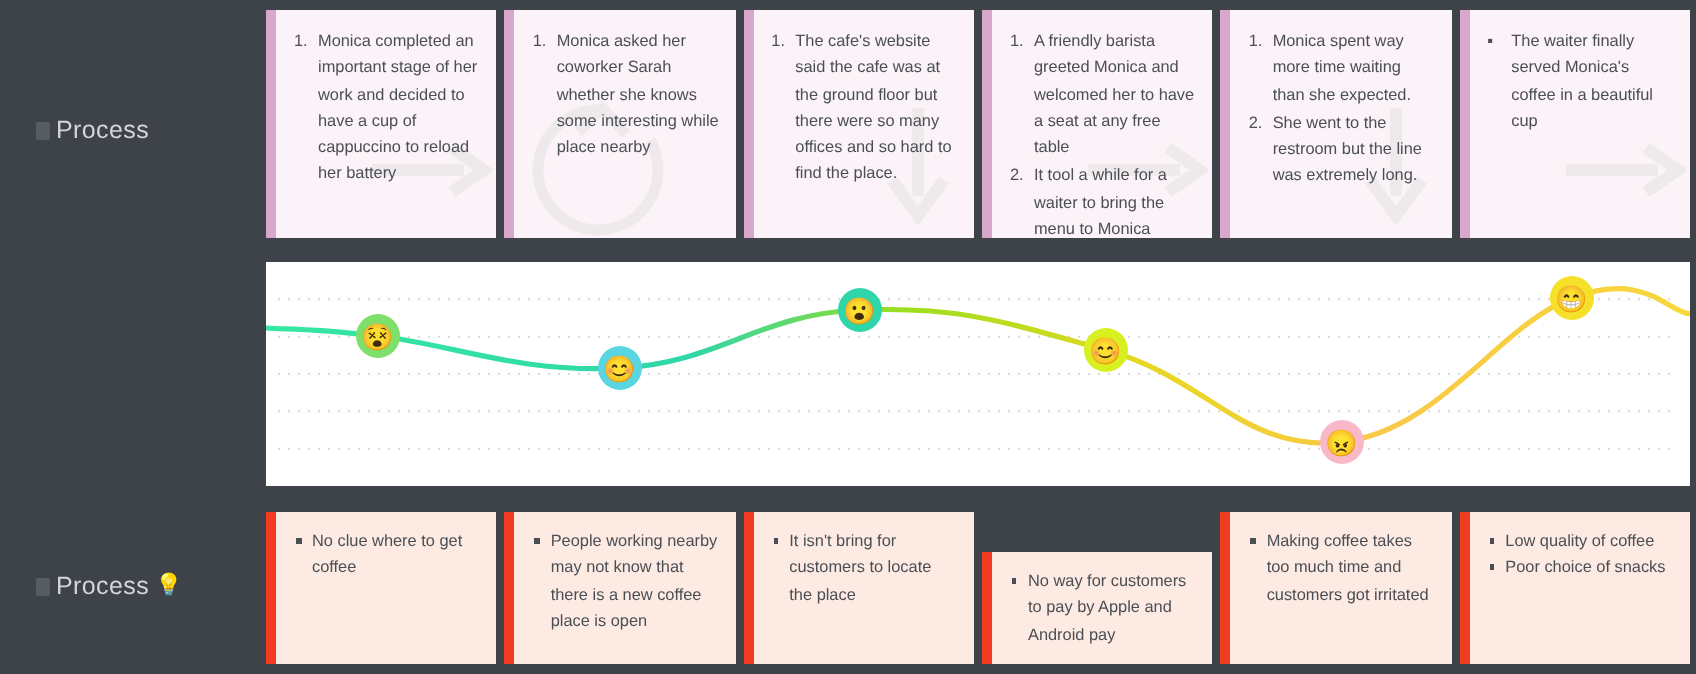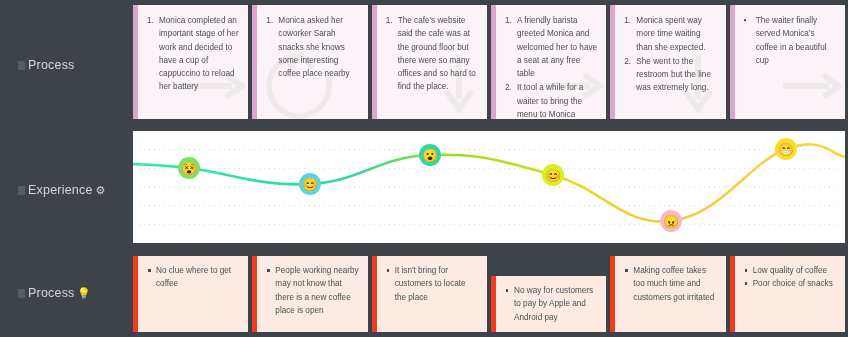--- a/index.html
+++ b/index.html
@@ -129,25 +129,20 @@
 </head>
 <body>
 
 <div id="board">
 
   <div class="rail-label" id="lbl-process">
     <span class="dot-handle"></span>
     <span class="rail-text">Process</span>
   </div>
 
-  <div class="rail-label" id="lbl-experience">
-    <span class="dot-handle"></span>
-    <span class="rail-text">Experience</span>
-    <span class="rail-emoji">⚙</span>
-  </div>
 
   <div class="rail-label" id="lbl-problems">
     <span class="dot-handle"></span>
     <span class="rail-text">Process</span>
     <span class="rail-emoji">💡</span>
   </div>
 
   <div class="row" id="row-process">
       <div class="proc-card" style="background: rgb(251, 243, 247); border-left-color: rgb(217, 166, 204);">
         <div class="watermark" style="position:absolute;right:2px;bottom:14px;"><svg width="62" height="30" viewBox="0 0 62 30">
@@ -157,21 +152,21 @@
         <ol class="proc-list">
           <li><span class="num">1.</span><span>Monica completed an important stage of her work and decided to have a cup of cappuccino to reload her battery</span></li>
         </ol>
       </div>
       <div class="proc-card" style="background: rgb(251, 243, 247); border-left-color: rgb(217, 166, 204);">
         <div class="watermark" style="position:absolute;left:6px;bottom:-8px;"><svg width="74" height="74" viewBox="0 0 74 74">
             <path d="M37 7 A30 30 0 1 0 62 22" stroke="#e2e0e1" stroke-width="5.5" fill="none" stroke-linecap="butt"></path>
             <path d="M26 18 L38 6 L50 19" stroke="#e2e0e1" stroke-width="5.5" fill="none" stroke-linejoin="miter"></path>
           </svg></div>
         <ol class="proc-list">
-          <li><span class="num">1.</span><span>Monica asked her coworker Sarah snacks she knows some interesting coffee place nearby</span></li>
+          <li><span class="num">1.</span><span>Monica asked her coworker Sarah whether she knows some interesting while place nearby</span></li>
         </ol>
       </div>
       <div class="proc-card" style="background: rgb(251, 243, 247); border-left-color: rgb(217, 166, 204);">
         <div class="watermark" style="position:absolute;right:6px;bottom:2px;"><svg width="44" height="62" viewBox="0 0 44 62">
             <path d="M22 4 V48" stroke="#e2e0e1" stroke-width="6" fill="none"></path>
             <path d="M9 40 L22 58 L35 40" stroke="#e2e0e1" stroke-width="6" fill="none" stroke-linejoin="miter"></path>
           </svg></div>
         <ol class="proc-list">
           <li><span class="num">1.</span><span>The cafe's website said the cafe was at the ground floor but there were so many offices and so hard to find the place.</span></li>
         </ol>

